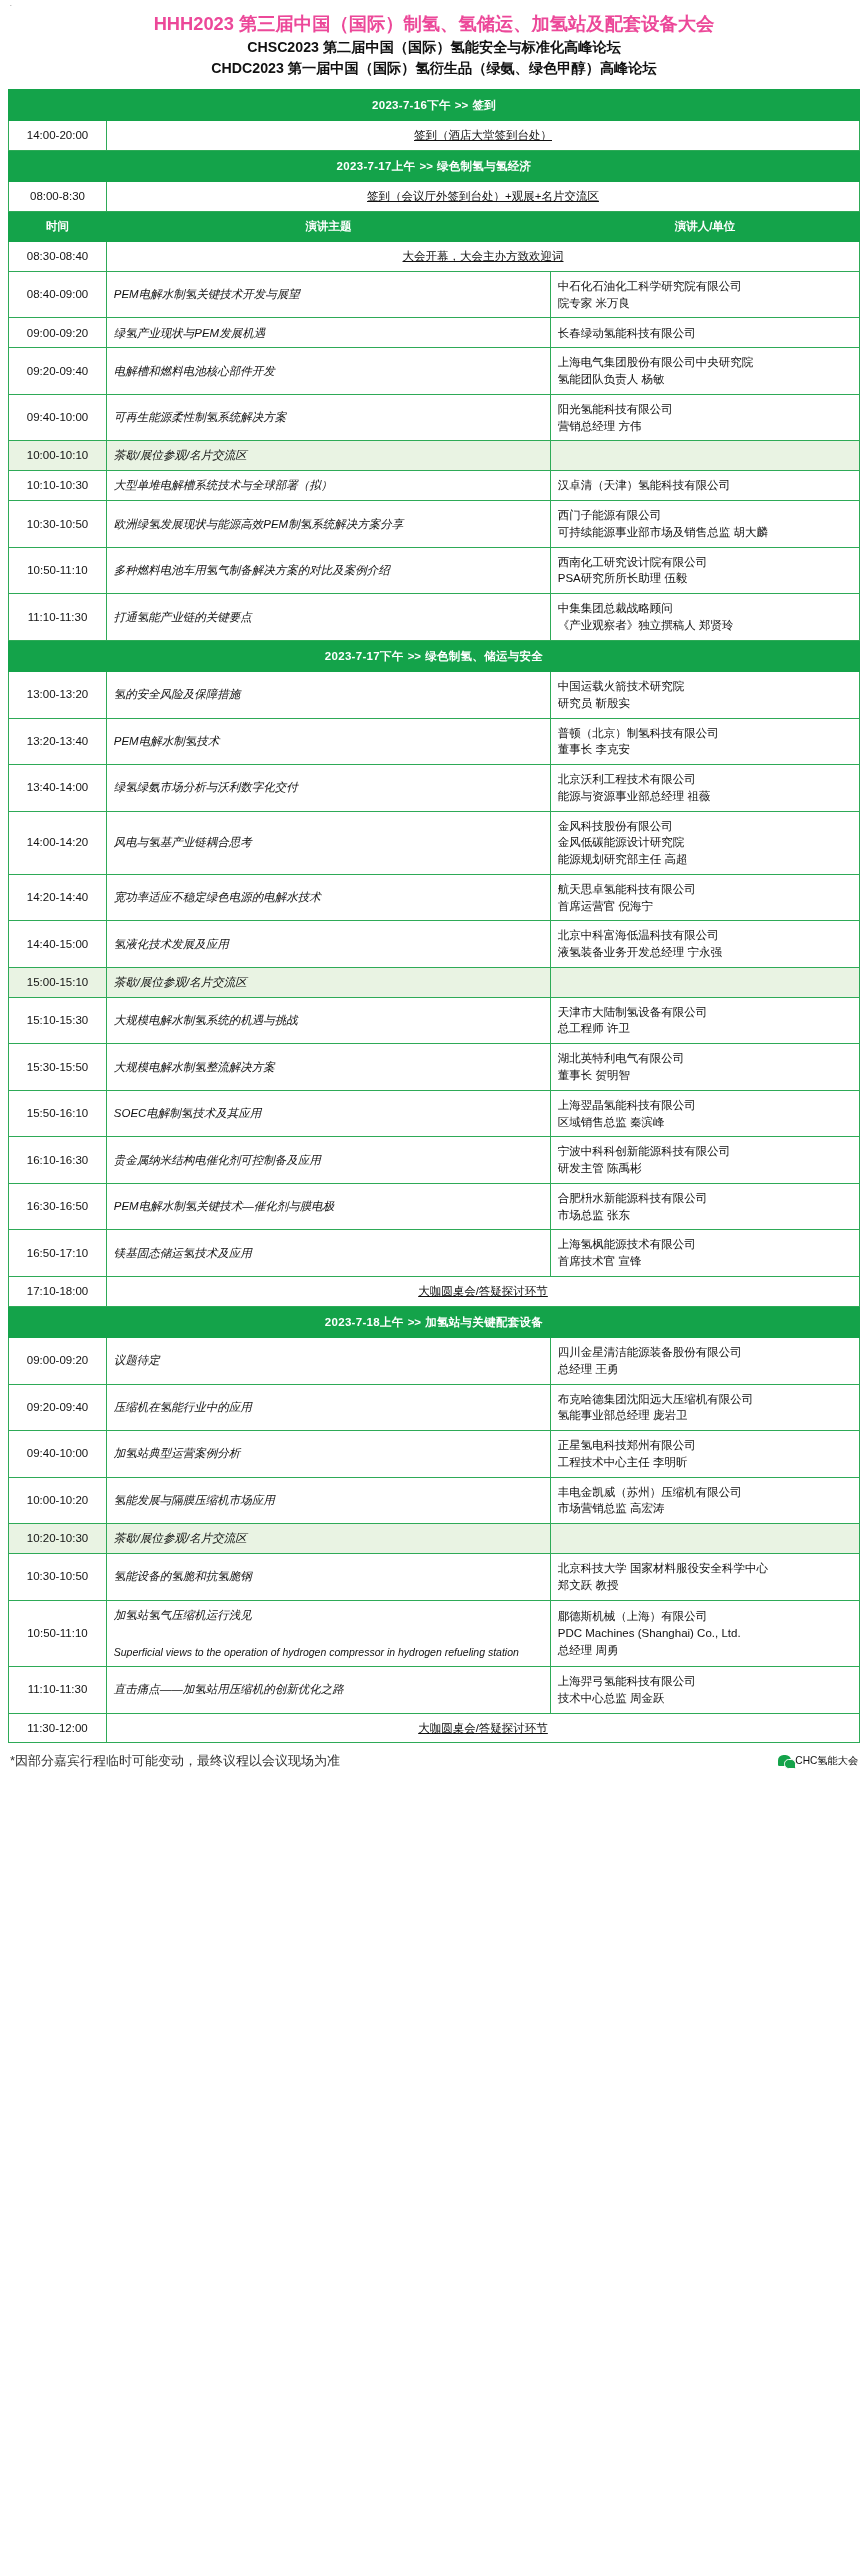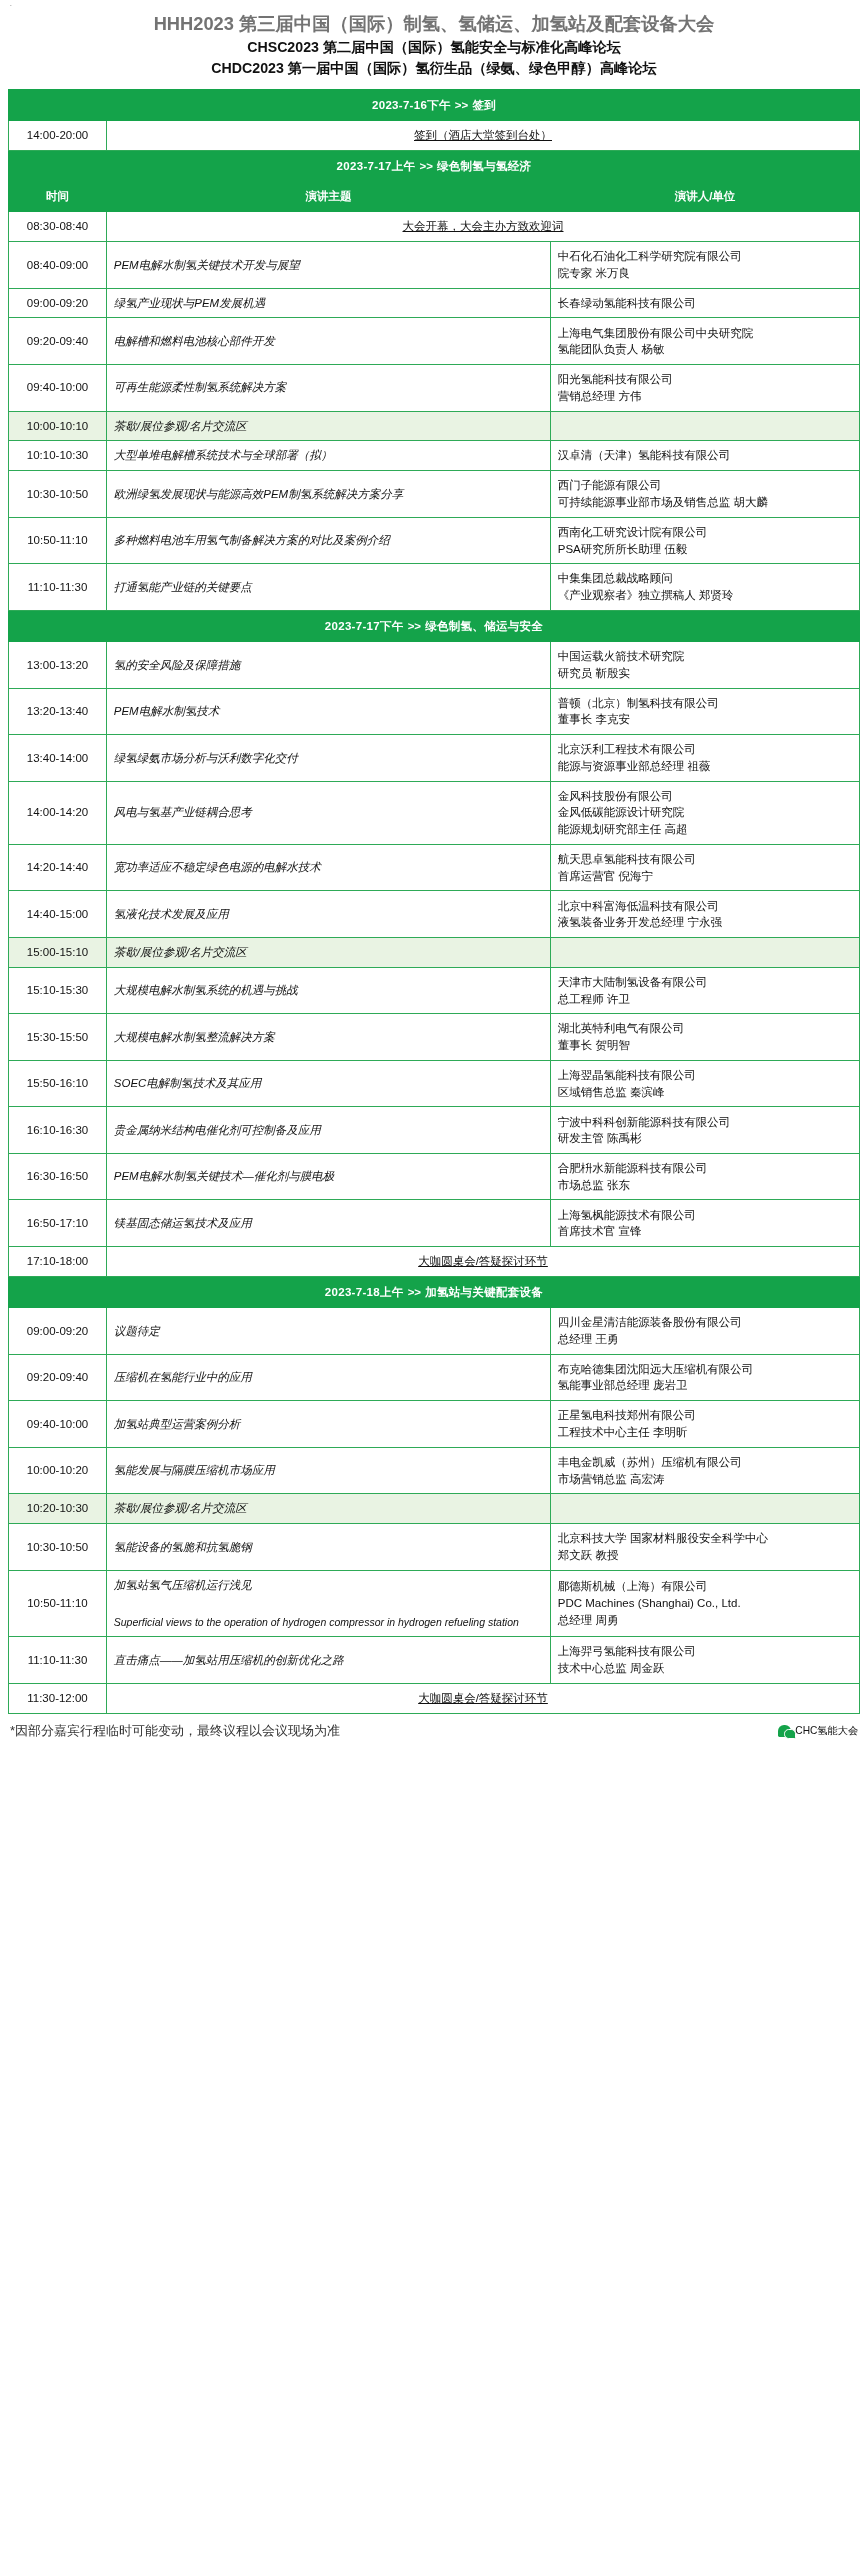--- a/index.html
+++ b/index.html
@@ -16,21 +16,21 @@
     padding: 0 5.4px 0 5.4px;
   }
   
   .header {
     text-align: center;
     padding: 12.2px 0 9.5px 0;
   }
   .header .line1 {
     font-size: 18.3px;
     font-weight: bold;
-    color: #737373;
+    color: #ec4899;
     letter-spacing: 0px;
     line-height: 1.35;
   }
   .header .line2, .header .line3 {
     font-size: 14.2px;
     font-weight: bold;
     color: #111111;
     line-height: 1.5;
   }
   
@@ -163,20 +163,24 @@
         <tr class="band">
           <td colspan="3"><span class="band-date">2023-7-16下午</span><span class="band-sep">&gt;&gt;</span><span class="band-title">签到</span></td>
         </tr>
         <tr>
           <td class="time">14:00-20:00</td>
           <td class="big-center" colspan="2">签到（酒店大堂签到台处）</td>
         </tr>
         <tr class="band">
           <td colspan="3"><span class="band-date">2023-7-17上午</span><span class="band-sep">&gt;&gt;</span><span class="band-title">绿色制氢与氢经济</span></td>
         </tr>
+        <tr>
+          <td class="time">08:00-8:30</td>
+          <td class="big-center" colspan="2">签到（会议厅外签到台处）+观展+名片交流区</td>
+        </tr>
         <tr class="colhead">
           <td>时间</td>
           <td>演讲主题</td>
           <td>演讲人/单位</td>
         </tr>
         <tr>
           <td class="time">08:30-08:40</td>
           <td class="big-center" colspan="2">大会开幕，大会主办方致欢迎词</td>
         </tr>
         <tr class="">

